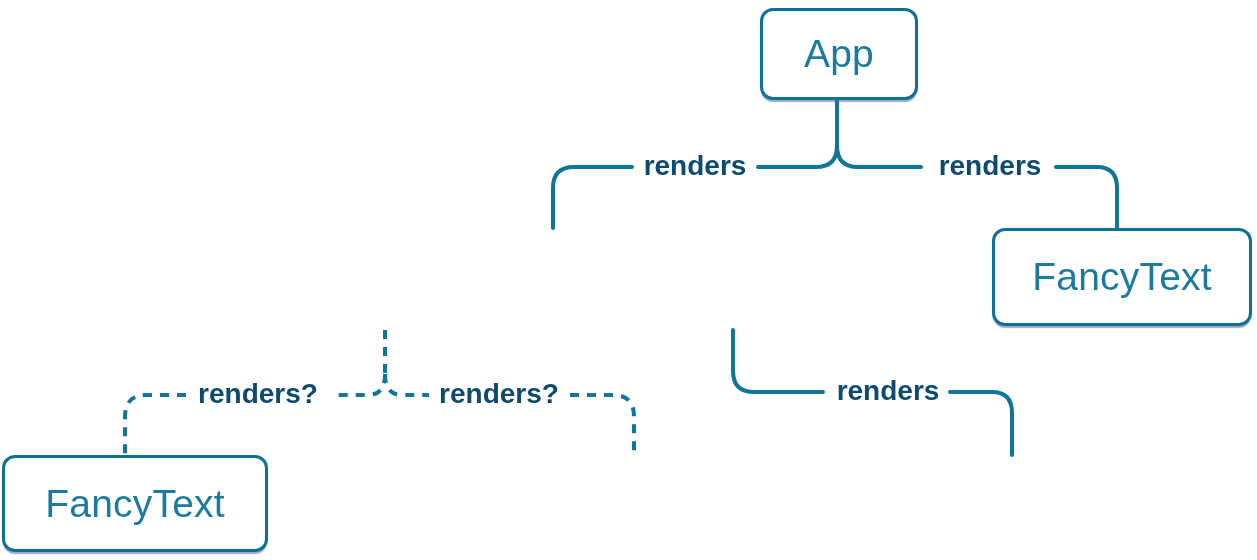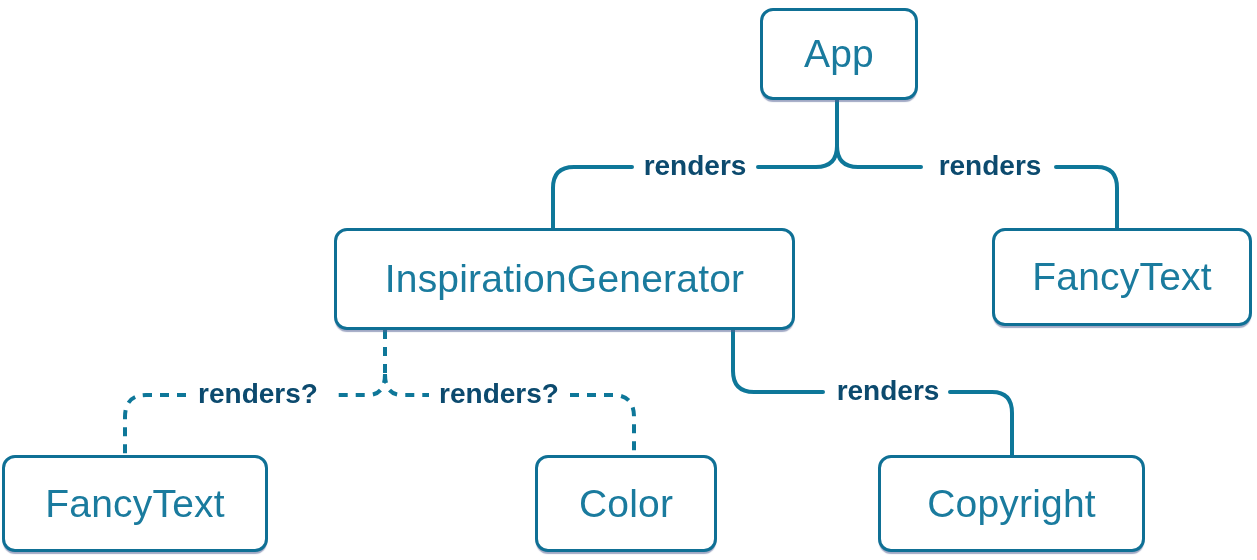--- a/index.html
+++ b/index.html
@@ -102,39 +102,30 @@
     <g>
       <path class="dashed" d="M385,374 Q385,395 402,395 H429"></path>
       <path class="dashed" d="M570,395 H613 Q634,395 634,417 V455"></path>
     </g>
   </svg>
 
   <div class="node node-app">
     <span>App</span>
   </div>
 
-  <div class="node node-inspiration-generator">
-    <span>InspirationGenerator</span>
-  </div>
 
   <div class="node node-fancy-text-top">
     <span>FancyText</span>
   </div>
 
   <div class="node node-fancy-text-bottom">
     <span>FancyText</span>
   </div>
 
-  <div class="node node-color">
-    <span>Color</span>
-  </div>
 
-  <div class="node node-copyright">
-    <span>Copyright</span>
-  </div>
 
   <div class="edge-label label-app-ig">renders</div>
 
   <div class="edge-label label-app-ft">renders</div>
 
   <div class="edge-label label-ig-ft">renders?</div>
 
   <div class="edge-label label-ig-color">renders?</div>
 
   <div class="edge-label label-ig-copyright">renders</div>

